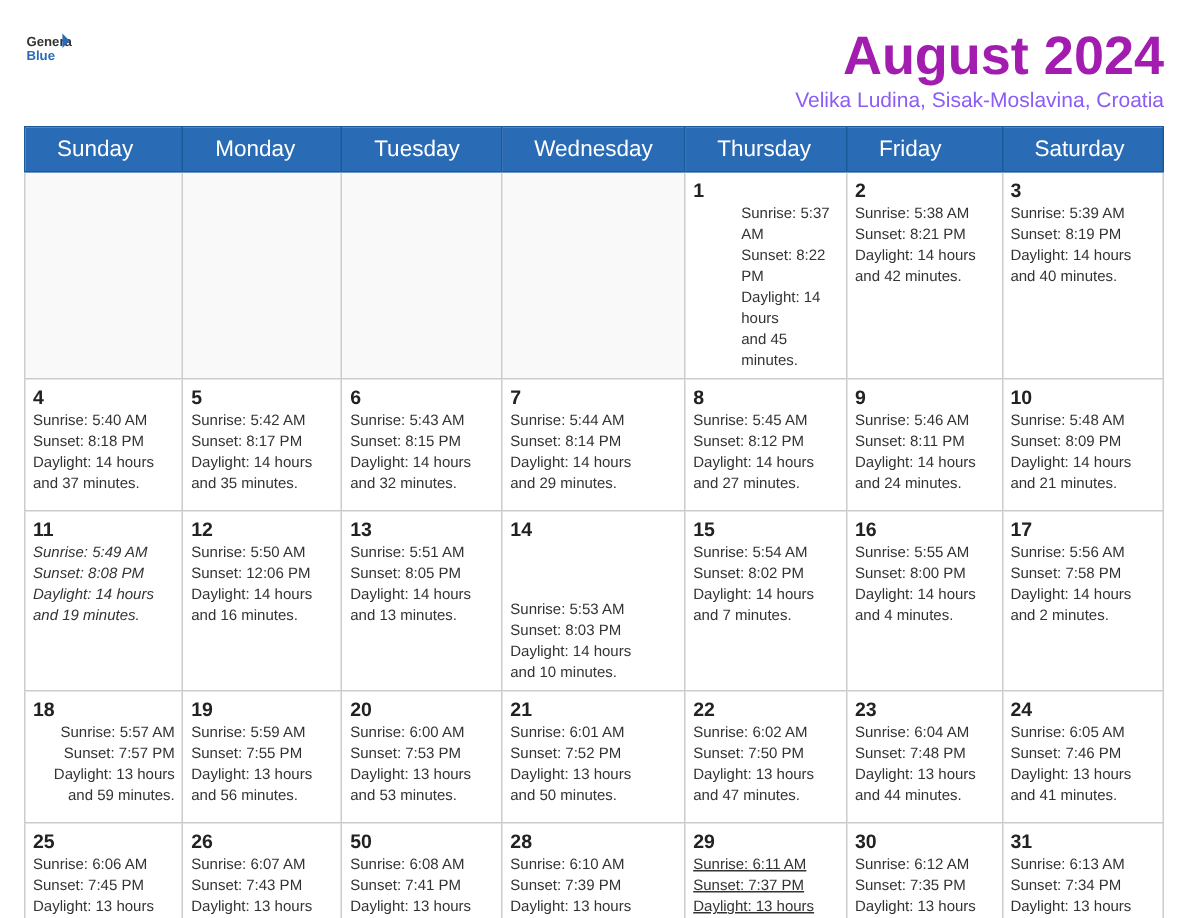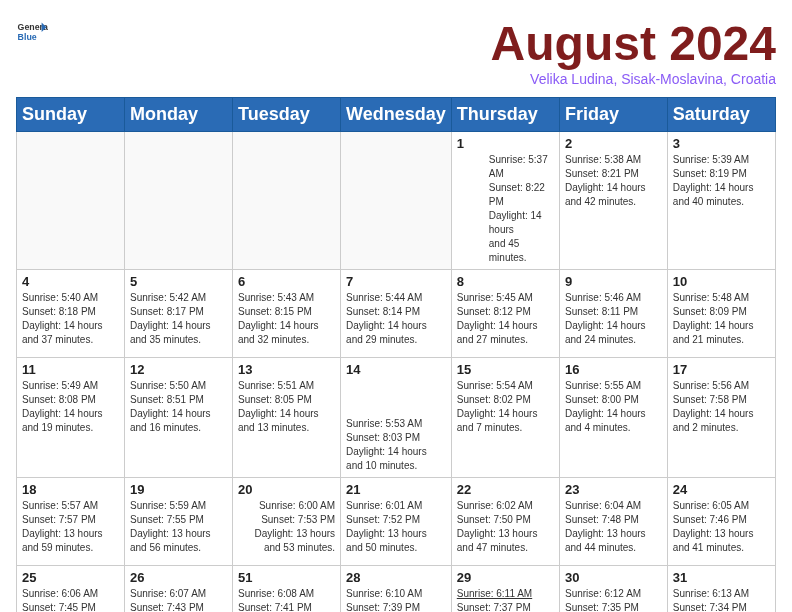--- a/index.html
+++ b/index.html
@@ -22,41 +22,41 @@
       gap: 4px;
     }
     .logo-icon {
       width: 32px;
       height: 32px;
     }
     .title-block {
       text-align: right;
     }
     .title-block .month-year {
-      font-size: 48px;
+      font-size: 36px;
       font-weight: bold;
-      color: #7f1d1d;
+      color: #a21caf;
     }
     .title-block .location {
       font-size: 14px;
       color: #8b5cf6;
     }
     .calendar {
       width: 100%;
       border-collapse: collapse;
       border: 1px solid #ccc;
     }
     .calendar th {
       background: #2a6bb5;
       color: #fff;
-      font-size: 18px;
-      padding: 6px 5px;
+      font-size: 15px;
+      padding: 6px 21px;
       text-align: left;
       border: 1px solid #1a5a9a;
-      font-weight: bold;
+      font-weight: normal;
     }
     .calendar td {
       vertical-align: top;
       width: calc(100% / 7);
       padding: 4px 5px;
       border: 1px solid #ccc;
       font-size: 10.5px;
       color: #333;
       height: 88px;
       background: #fff;
@@ -180,29 +180,29 @@
           <div class="day-number">10</div>
           <div class="day-info" style="white-space: pre-line;">Sunrise: 5:48 AM
 Sunset: 8:09 PM
 Daylight: 14 hours
 and 21 minutes.</div>
         </td>
       </tr>
       <tr>
         <td>
           <div class="day-number">11</div>
-          <div class="day-info" style="white-space: pre-line;">Sunrise: 5:49 AM
+          <div class="day-info" style="white-space: pre-line; font-style: italic;">Sunrise: 5:49 AM
 Sunset: 8:08 PM
 Daylight: 14 hours
 and 19 minutes.</div>
         </td>
         <td>
           <div class="day-number">12</div>
           <div class="day-info" style="white-space: pre-line;">Sunrise: 5:50 AM
-Sunset: 8:51 PM
+Sunset: 12:06 PM
 Daylight: 14 hours
 and 16 minutes.</div>
         </td>
         <td>
           <div class="day-number">13</div>
           <div class="day-info" style="white-space: pre-line;">Sunrise: 5:51 AM
 Sunset: 8:05 PM
 Daylight: 14 hours
 and 13 minutes.</div>
         </td>
@@ -231,35 +231,35 @@
           <div class="day-number">17</div>
           <div class="day-info" style="white-space: pre-line;">Sunrise: 5:56 AM
 Sunset: 7:58 PM
 Daylight: 14 hours
 and 2 minutes.</div>
         </td>
       </tr>
       <tr>
         <td>
           <div class="day-number">18</div>
-          <div class="day-info" style="white-space: pre-line;">Sunrise: 5:57 AM
+          <div class="day-info" style="white-space: pre-line; text-align: right;">Sunrise: 5:57 AM
 Sunset: 7:57 PM
 Daylight: 13 hours
 and 59 minutes.</div>
         </td>
         <td>
           <div class="day-number">19</div>
           <div class="day-info" style="white-space: pre-line;">Sunrise: 5:59 AM
 Sunset: 7:55 PM
 Daylight: 13 hours
 and 56 minutes.</div>
         </td>
         <td>
           <div class="day-number">20</div>
-          <div class="day-info" style="white-space: pre-line; text-align: right;">Sunrise: 6:00 AM
+          <div class="day-info" style="white-space: pre-line;">Sunrise: 6:00 AM
 Sunset: 7:53 PM
 Daylight: 13 hours
 and 53 minutes.</div>
         </td>
         <td>
           <div class="day-number">21</div>
           <div class="day-info" style="white-space: pre-line;">Sunrise: 6:01 AM
 Sunset: 7:52 PM
 Daylight: 13 hours
 and 50 minutes.</div>
@@ -295,21 +295,21 @@
 and 38 minutes.</div>
         </td>
         <td>
           <div class="day-number">26</div>
           <div class="day-info" style="white-space: pre-line;">Sunrise: 6:07 AM
 Sunset: 7:43 PM
 Daylight: 13 hours
 and 35 minutes.</div>
         </td>
         <td>
-          <div class="day-number">51</div>
+          <div class="day-number">50</div>
           <div class="day-info" style="white-space: pre-line;">Sunrise: 6:08 AM
 Sunset: 7:41 PM
 Daylight: 13 hours
 and 32 minutes.</div>
         </td>
         <td>
           <div class="day-number">28</div>
           <div class="day-info" style="white-space: pre-line;">Sunrise: 6:10 AM
 Sunset: 7:39 PM
 Daylight: 13 hours

